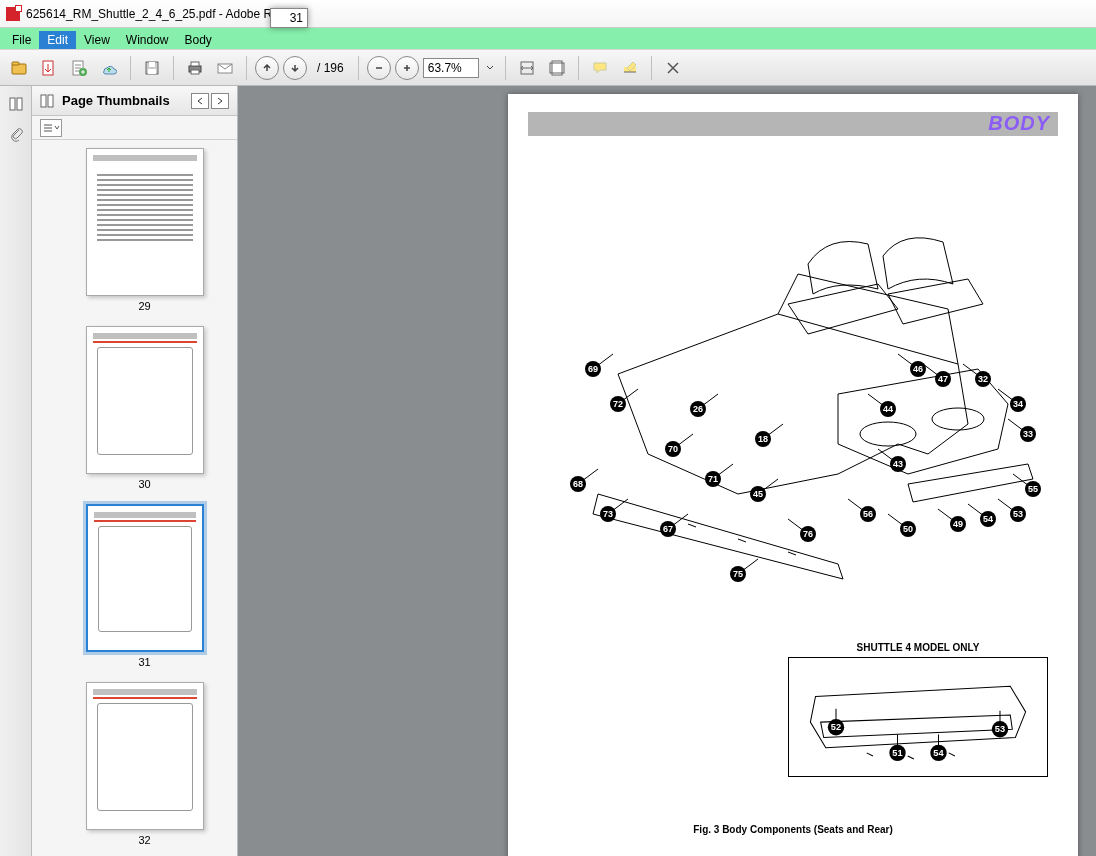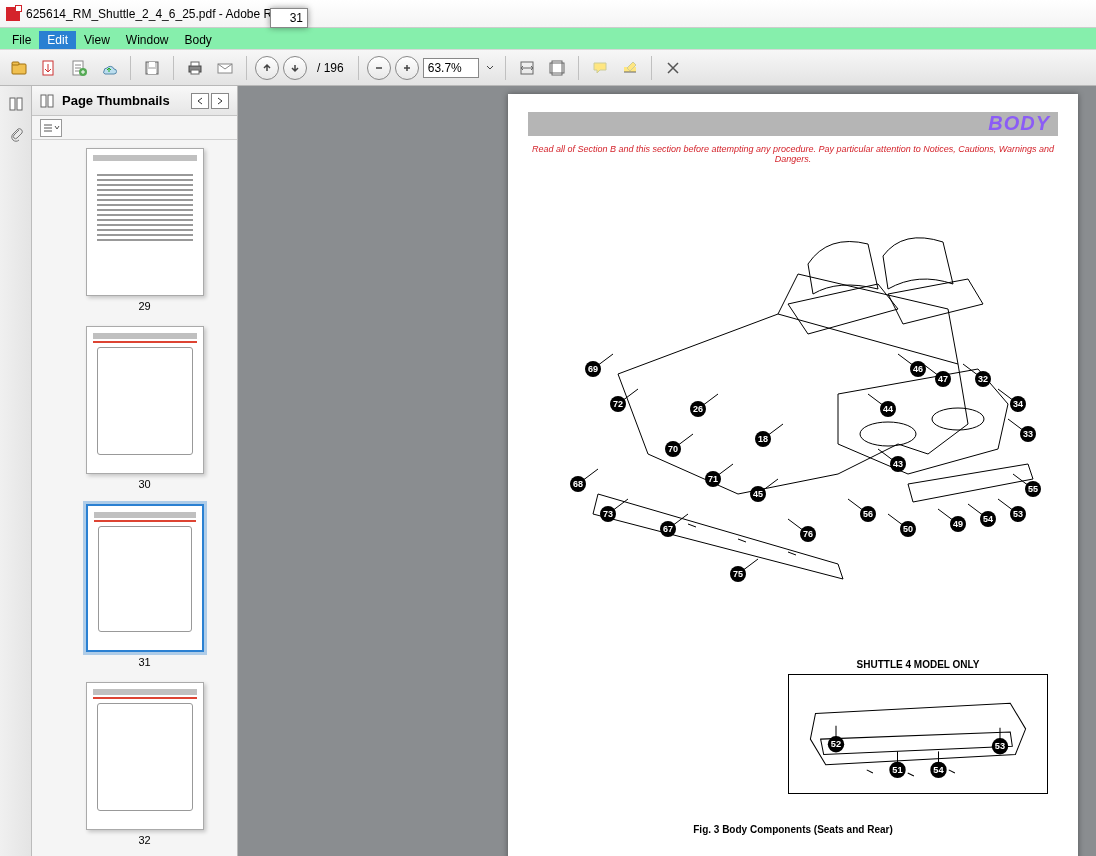--- a/index.html
+++ b/index.html
@@ -51,21 +51,21 @@
 .thumb .pg .draw { position:absolute; inset:20px 10px 18px; border:1px solid #999; border-radius:3px;}
 
 
 .docwrap { flex:1; background:#8a8d90; position:relative; overflow:hidden;}
 .page { position:absolute; left:270px; top:8px; width:570px; height:840px; background:#fff; box-shadow: 0 0 6px rgba(0,0,0,0.4); }
 .page .hdrbar { position:absolute; top:18px; left:20px; right:20px; height:24px; background:#b5b5b5; }
 .page .hdrtitle { position:absolute; top:18px; right:28px; font: italic bold 20px Arial; color:#8b5cf6; letter-spacing:1px;}
 .page .warn { position:absolute; top:50px; left:20px; right:20px; font: italic 9px Arial; color:#d4232b; text-align:center; }
 .page .fig { position:absolute; top:100px; left:30px; right:30px; height:430px; }
 .page .fig svg { width:100%; height:100%; }
-.page .inset { position:absolute; top:548px; right:30px; width:260px; height:140px;margin-top:17px; }
+.page .inset { position:absolute; top:548px; right:30px; width:260px; height:140px; }
 .page .inset .lbl { text-align:center; font: bold 10px Arial; margin-bottom:4px;}
 .page .inset .box { border:1.5px solid #000; height:120px; padding:6px; }
 .page .inset .box svg { width:100%; height:100%; }
 .page .figcap { position:absolute; top:730px; left:0; right:0; text-align:center; font: bold 10px Arial; }
 
 .callout { font: bold 9px Arial; }
 .callout circle { fill:#000; }
 .callout text { fill:#fff; text-anchor:middle; dominant-baseline:central; }
 </style>
 </head>
@@ -291,21 +291,20 @@
         <div class="num">32</div>
       </div>
 
     </div>
   </div>
 
   <div class="docwrap">
     <div class="page">
       <div class="hdrbar"></div>
       <div class="hdrtitle">BODY</div>
-      <div class="warn">Read all of Section B and this section before attempting any procedure. Pay particular attention to Notices, Cautions, Warnings and Dangers.</div>
 
       <div class="fig">
         <svg viewBox="0 0 510 430">
           <g stroke="#000" fill="none" stroke-width="1">
 
             <path d="M80 180 L240 120 L420 170 L430 230 L390 260 L360 250 L300 280 L200 300 L110 260 Z"></path>
             <path d="M240 120 L260 80 L410 115 L420 170"></path>
 
             <path d="M270 70 Q290 40 330 50 L340 95 Q300 85 275 100 Z"></path>
             <path d="M345 62 Q365 35 405 48 L415 90 Q380 78 350 95 Z"></path>

